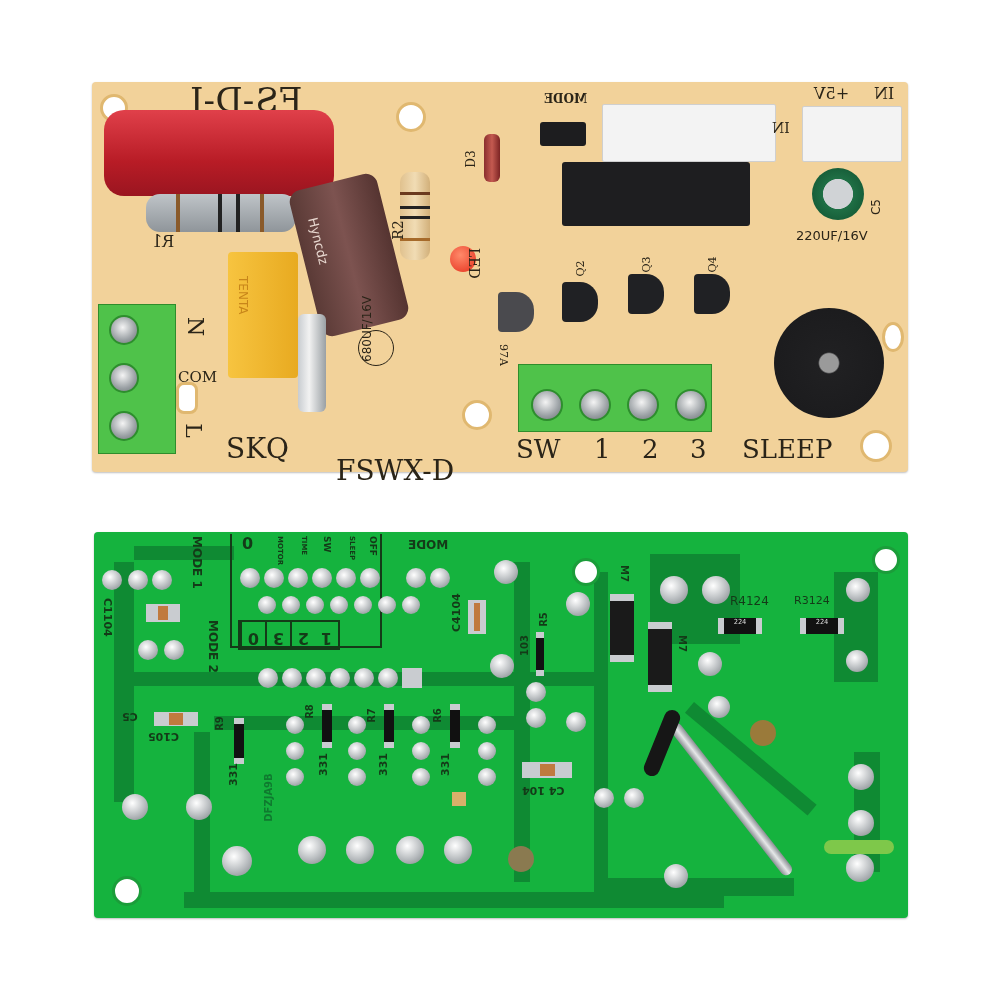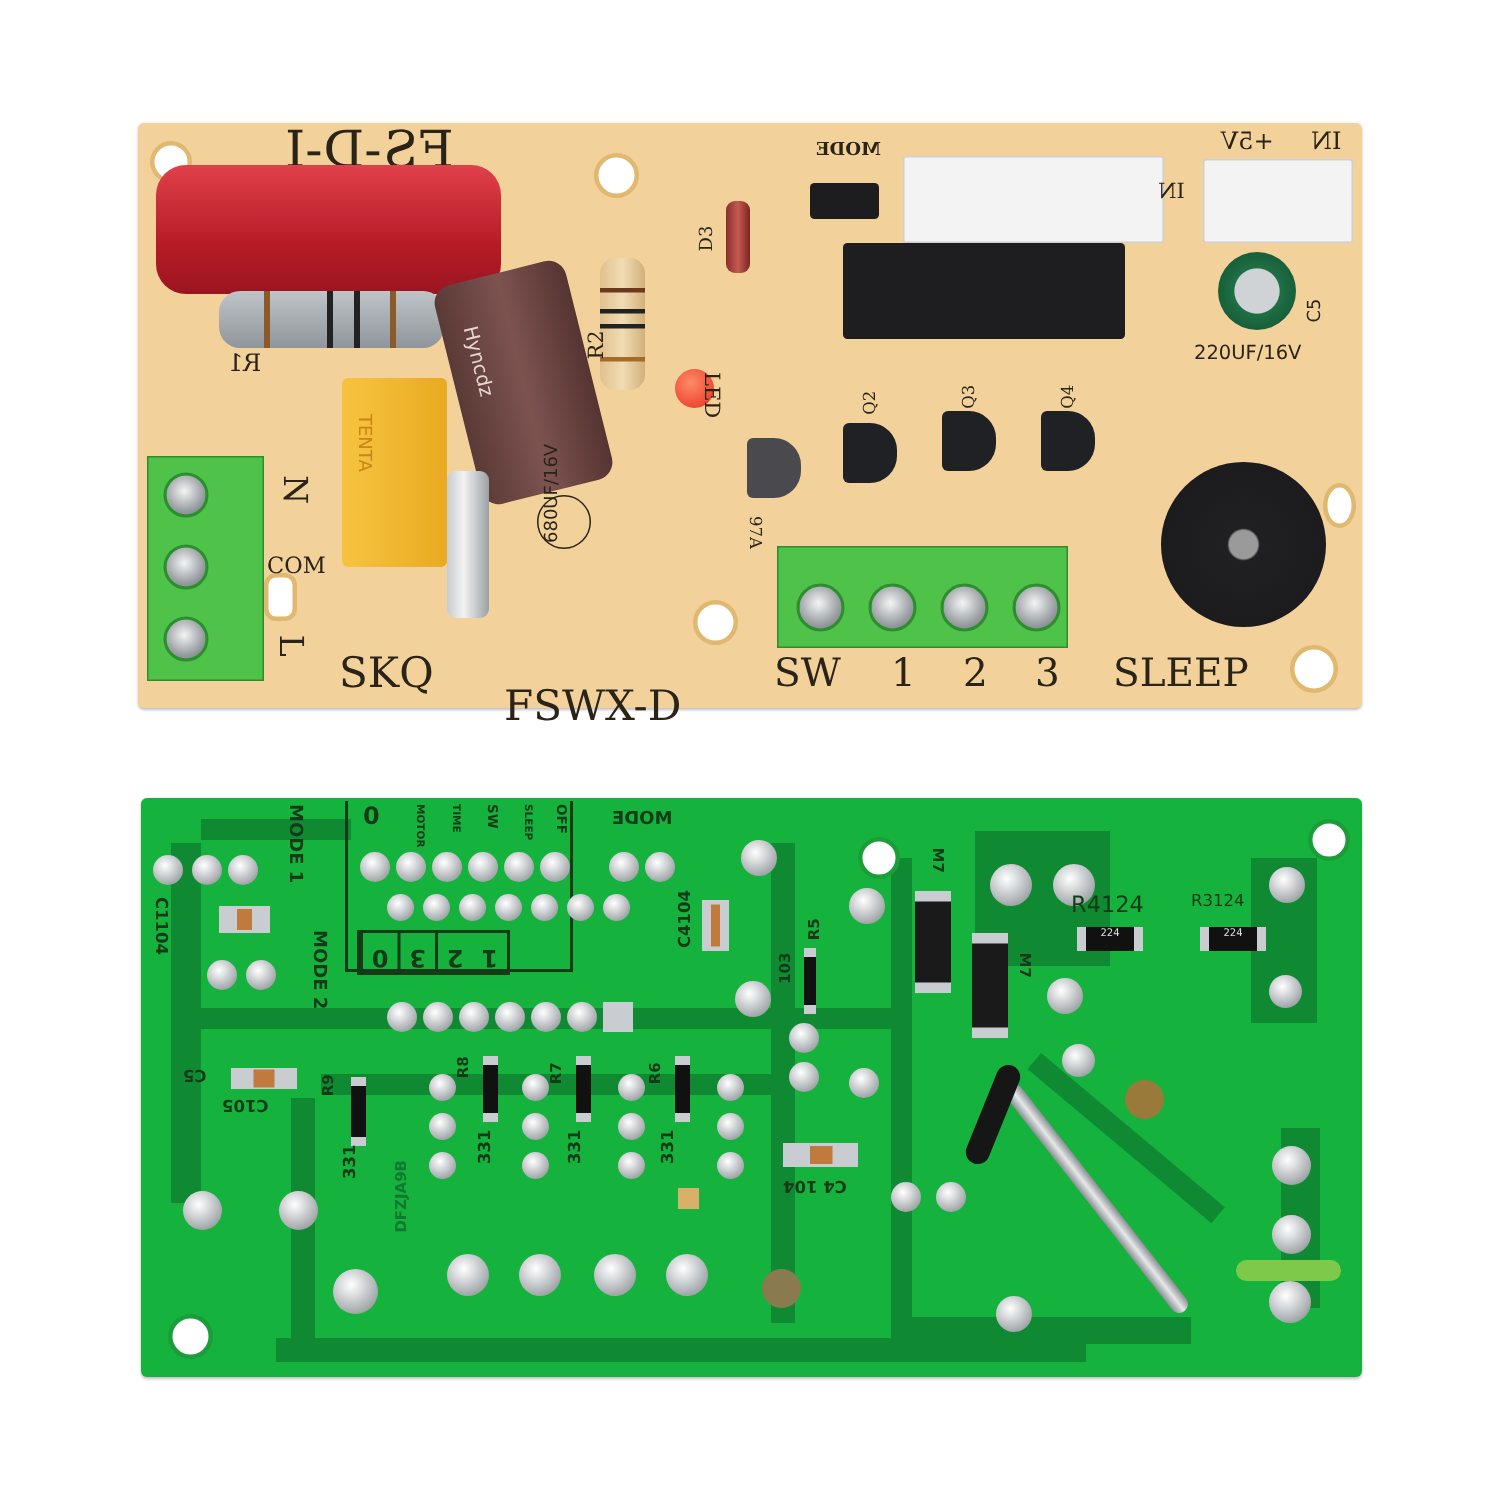--- a/index.html
+++ b/index.html
@@ -261,21 +261,21 @@
   <div class="silkg" style="left:218px;top:226px;font-size:11px;transform:rotate(-90deg);">331</div>
 
   <div class="smd" style="left:140px;top:186px;width:10px;height:34px;border:none;border-top:6px solid #c9ccd0;border-bottom:6px solid #c9ccd0;"></div>
   <div class="silkg" style="left:118px;top:186px;font-size:10px;transform:rotate(-90deg);">R9</div>
   <div class="silkg" style="left:128px;top:236px;font-size:11px;transform:rotate(-90deg);">331</div>
 
   <div class="silkg" style="left:150px;top:260px;font-size:10px;color:#0f7a2f;transform:rotate(-90deg);">DFZJA9B</div>
   <div class="abs" style="left:358px;top:260px;width:14px;height:14px;background:#d8b06a;"></div>
 
   <div class="smd" style="left:624px;top:86px;width:32px;height:16px;">224</div>
-  <div class="silkg" style="left:620px;top:62px;font-size:15px;font-weight:normal;">R4124</div>
+  <div class="silkg" style="left:636px;top:62px;font-size:12px;font-weight:normal;">R4124</div>
   <div class="smd" style="left:706px;top:86px;width:32px;height:16px;">224</div>
   <div class="silkg" style="left:700px;top:62px;font-size:11px;font-weight:normal;">R3124</div>
 
   <div class="abs" style="left:516px;top:62px;width:24px;height:54px;background:#1a1a1a;border-top:7px solid #c9ccd0;border-bottom:7px solid #c9ccd0;"></div>
   <div class="silkg" style="left:522px;top:36px;font-size:10px;transform:rotate(90deg);">M7</div>
   <div class="abs" style="left:554px;top:90px;width:24px;height:56px;background:#1a1a1a;border-top:7px solid #c9ccd0;border-bottom:7px solid #c9ccd0;"></div>
   <div class="silkg" style="left:580px;top:106px;font-size:10px;transform:rotate(90deg);">M7</div>
 </div>
 
 </body></html>

